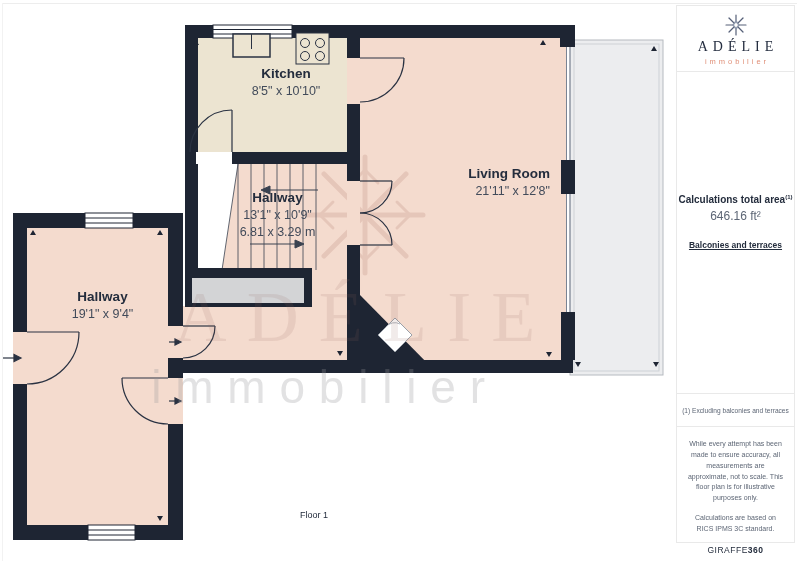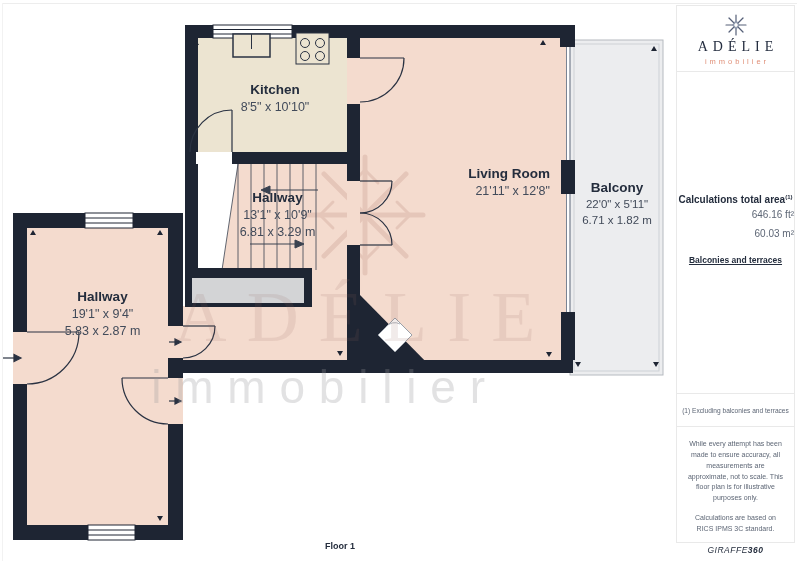--- a/index.html
+++ b/index.html
@@ -12,47 +12,47 @@
   .wm-brand{position:absolute;left:130px;top:276px;width:470px;text-align:center;z-index:2;
             font-family:"Liberation Serif",serif;font-size:72px;letter-spacing:0.28em;
             color:rgba(150,100,90,0.13);pointer-events:none;}
   .wm-tagline{position:absolute;left:130px;top:360px;width:390px;text-align:center;z-index:2;
             font-family:"Liberation Sans",sans-serif;font-size:46px;letter-spacing:0.3em;
             color:rgba(150,150,155,0.28);pointer-events:none;}
   
   .room-label{position:absolute;text-align:center;z-index:3;color:#242d3d;}
   .room-name{font-weight:700;font-size:13.5px;}
   .room-dims{font-size:12.5px;color:#424b5a;margin-top:2px;line-height:1.35;}
-  .lbl-kitchen{left:200px;top:66px;width:150px;margin-top:16px;}
+  .lbl-kitchen{left:211px;top:66px;width:150px;}
   .lbl-living{left:380px;top:166px;width:170px;text-align:right;}
   .lbl-balcony{left:569px;top:180px;width:96px;}
   .lbl-balcony .room-dims{font-size:11.5px;}
   .lbl-stairhall{left:205px;top:190px;width:145px;}
   .lbl-hallway{left:30px;top:289px;width:145px;}
-  .floor-label{position:absolute;left:300px;top:541px;width:80px;text-align:center;z-index:3;
-               font-size:9px;font-weight:700;color:#242d3d;}
+  .floor-label{position:absolute;left:300px;top:510px;width:80px;text-align:left;z-index:3;
+               font-size:9px;font-weight:400;color:#242d3d;}
   
   .sidebar{position:absolute;left:676px;top:5px;width:119px;height:538px;z-index:4;
            background:#fff;border:1px solid #e9e9e9;box-sizing:border-box;color:#242d3d;}
   .side-box{box-sizing:border-box;}
   .logo-box{height:66px;border-bottom:1px solid #e9e9e9;display:flex;flex-direction:column;
             align-items:center;justify-content:center;padding-top:2px;}
   .logo-name{font-family:"Liberation Serif",serif;font-size:14px;letter-spacing:5px;
              color:#252e40;margin-top:3px;text-indent:5px;}
   .logo-tagline{font-size:7.5px;letter-spacing:3px;color:#e09079;margin-top:2px;text-indent:3px;}
   .area-box{height:322px;border-bottom:1px solid #e9e9e9;text-align:center;padding-top:122px;}
   .area-title{font-size:10px;font-weight:700;}
   .area-title sup{font-size:6px;}
-  .area-val{font-size:10px;color:#5d6675;line-height:1.9;text-align:right;}
+  .area-val{font-size:12px;color:#5d6675;line-height:1.9;}
   .balc-title{font-size:8.5px;font-weight:700;margin-top:12px;text-decoration:underline;}
   .footnote-box{height:33px;border-bottom:1px solid #e9e9e9;display:flex;align-items:center;
                 justify-content:center;font-size:6.6px;color:#5d6675;text-align:center;padding:0 3px;}
   .disclaimer-box{padding:12px 9px;font-size:7px;color:#5d6675;text-align:center;line-height:1.55;}
   .disclaimer-box p{margin:0 0 9px 0;}
-  .brand-line{font-size:8.5px;color:#242d3d;letter-spacing:0.5px;margin-top:4px;font-style:italic;}
+  .brand-line{font-size:8.5px;color:#242d3d;letter-spacing:0.5px;margin-top:4px;}
   .brand-line .b{font-weight:700;}
 </style>
 </head>
 <body>
 
 <div class="page">
   <div class="hairline-top"></div>
   <div class="hairline-left"></div>
 
   <svg class="plan-svg" width="672" height="566" viewBox="0 0 672 566">
@@ -224,41 +224,33 @@
     </div>
   </div>
 
   <div class="room-label lbl-living">
     <div class="room-name">Living Room</div>
     <div class="room-dims">
       <div>21'11" x 12'8"</div>
     </div>
   </div>
 
-  <div class="room-label lbl-balcony">
-    <div class="room-name">Balcony</div>
-    <div class="room-dims">
-      <div>22'0" x 5'11"</div>
-      <div>6.71 x 1.82 m</div>
-    </div>
-  </div>
 
   <div class="room-label lbl-stairhall">
     <div class="room-name">Hallway</div>
     <div class="room-dims">
       <div>13'1" x 10'9"</div>
       <div>6.81 x 3.29 m</div>
     </div>
   </div>
 
   <div class="room-label lbl-hallway">
     <div class="room-name">Hallway</div>
     <div class="room-dims">
       <div>19'1" x 9'4"</div>
-      <div>5.83 x 2.87 m</div>
     </div>
   </div>
 
   <div class="floor-label">Floor 1</div>
 
   <div class="sidebar">
 
     <div class="side-box logo-box">
       <svg width="22" height="22" viewBox="0 0 22 22">
         <g stroke="#566078" stroke-width="1.2" stroke-linecap="round">
@@ -270,21 +262,20 @@
         <polygon points="11,6 15,11 11,16 7,11" fill="#8d97ab"></polygon>
         <polygon points="11,8.5 13,11 11,13.5 9,11" fill="#ffffff"></polygon>
       </svg>
       <div class="logo-name">ADÉLIE</div>
       <div class="logo-tagline">immobilier</div>
     </div>
 
     <div class="side-box area-box">
       <div class="area-title"><span>Calculations total area</span><sup>(1)</sup></div>
       <div class="area-val">646.16 ft²</div>
-      <div class="area-val">60.03 m²</div>
       <div class="balc-title">Balconies and terraces</div>
     </div>
 
     <div class="side-box footnote-box">(1) Excluding balconies and terraces</div>
 
     <div class="side-box disclaimer-box">
       <p>While every attempt has been made to ensure accuracy, all measurements are approximate, not to scale. This floor plan is for illustrative purposes only.</p>
       <p>Calculations are based on RICS IPMS 3C standard.</p>
       <div class="brand-line"><span>GIRAFFE</span><span class="b">360</span></div>
     </div>

